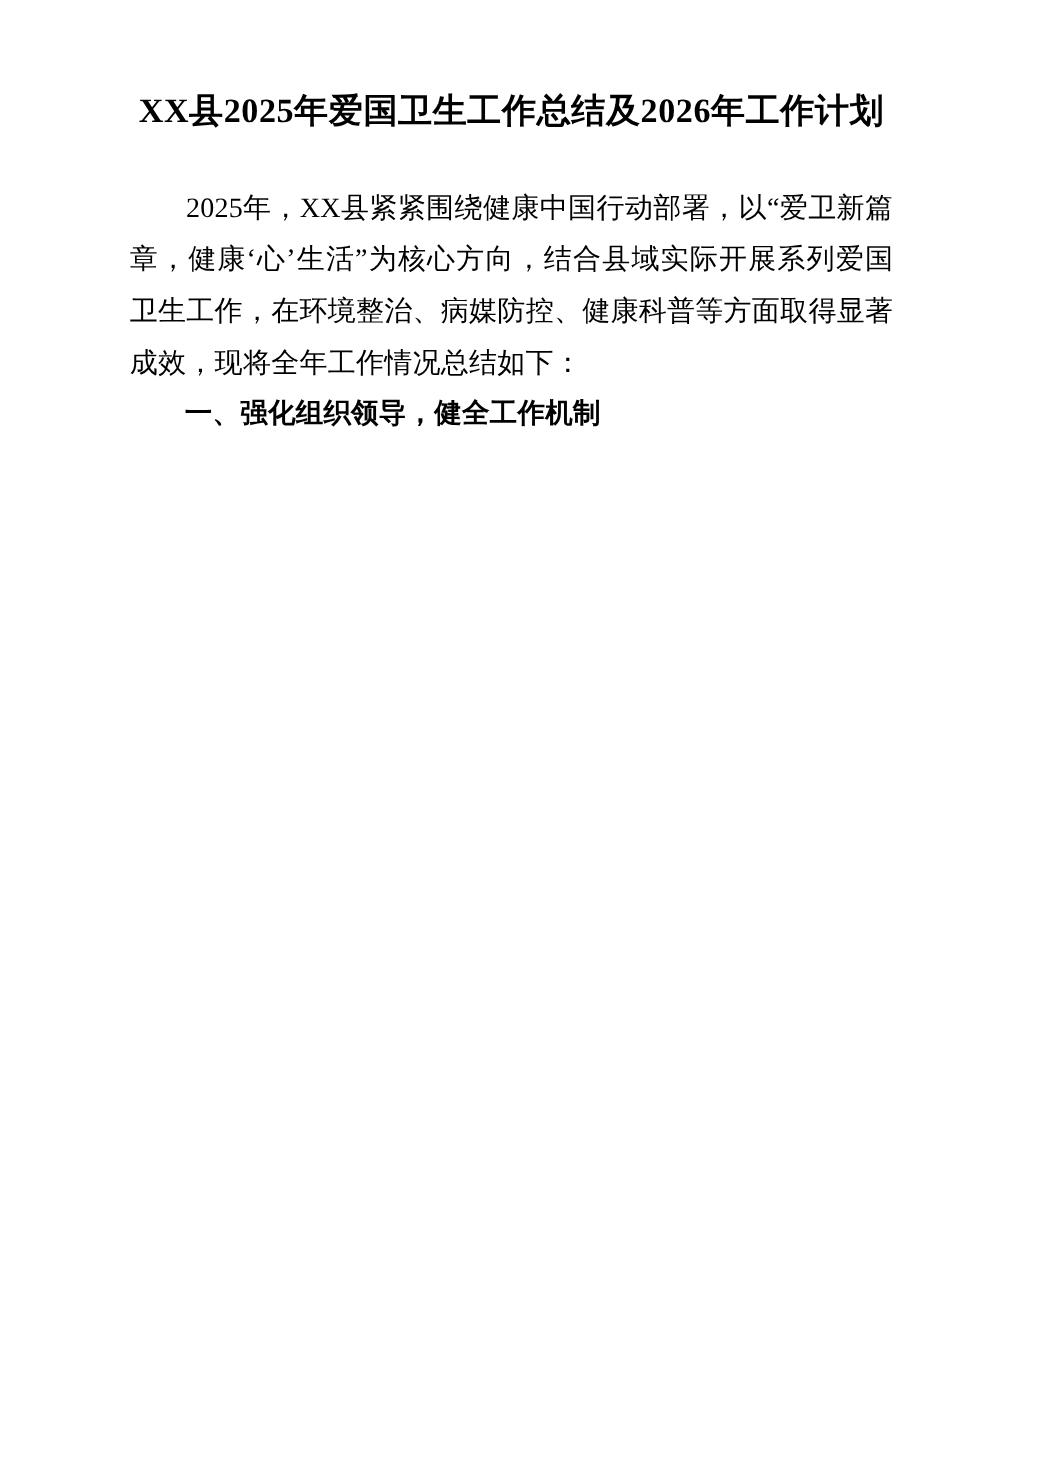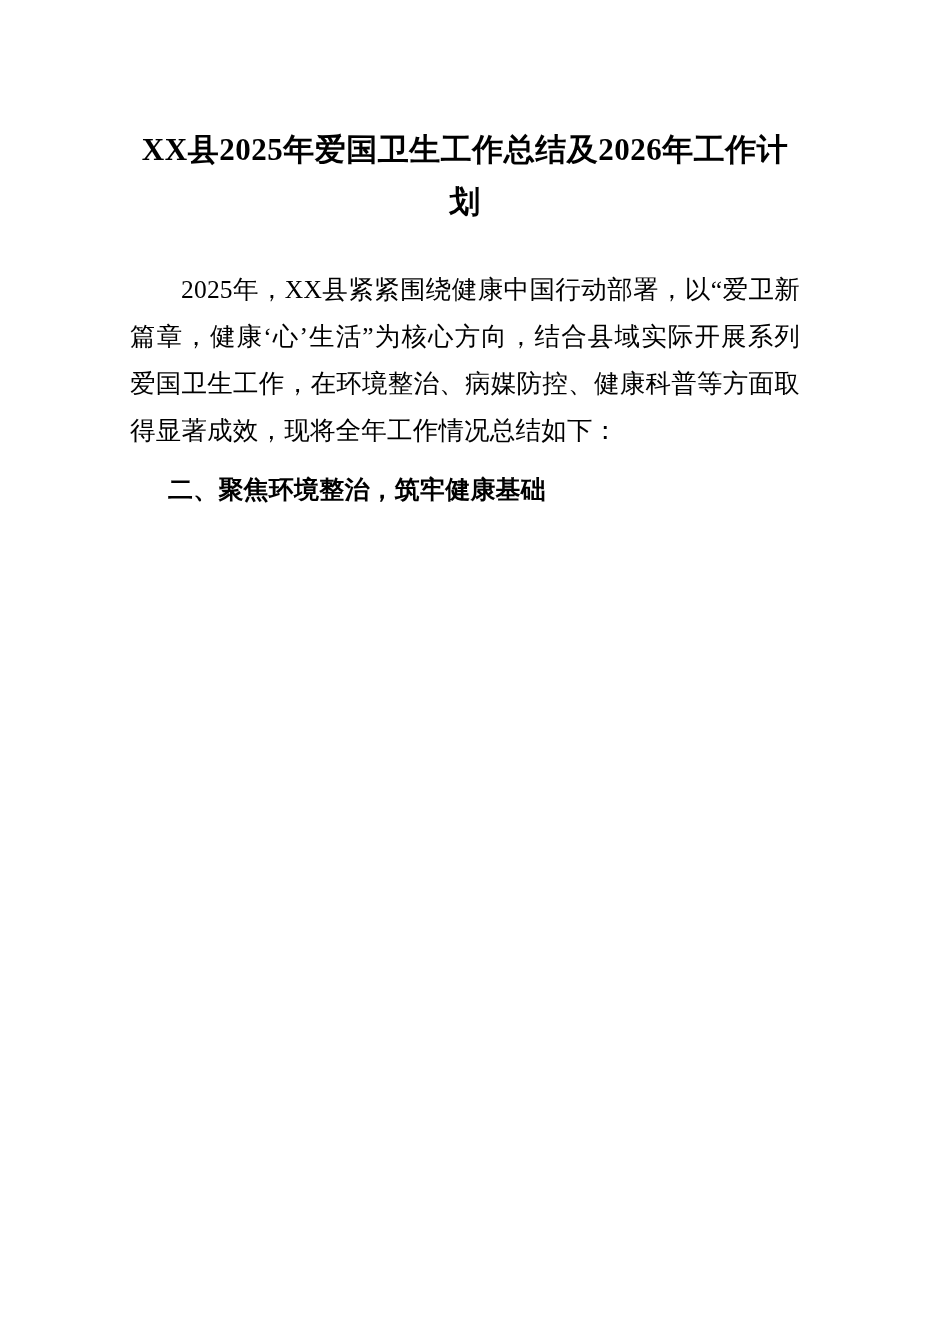--- a/index.html
+++ b/index.html
@@ -24,22 +24,22 @@
 
   .content {
     position: absolute;
     left: 118px;
     top: 0;
     width: 694px;
   }
 
   
   .doc-title {
-    margin: 12px;
-    padding-top: 112px;
+    margin: 0;
+    padding-top: 75px;
     font-family: "Liberation Serif", "DejaVu Serif", serif;
     font-size: 31px;
     font-weight: bold;
     line-height: 52px;
     text-align: center;
     letter-spacing: 0.5px;
     word-break: break-all;
   }
 
   
@@ -49,21 +49,21 @@
     font-size: 25px;
     font-weight: bold;
     line-height: 47px;
     text-indent: 50px;
     letter-spacing: 0.2px;
     word-break: break-all;
   }
 
   
   .body-para {
-    margin: 12px;
+    margin: 0;
     font-family: "Liberation Serif", "DejaVu Serif", serif;
     font-size: 25.5px;
     font-weight: normal;
     line-height: 47px;
     text-align: justify;
     text-justify: inter-ideograph;
     text-indent: 51px;
     letter-spacing: 0.2px;
     word-break: break-all;
   }
@@ -76,19 +76,19 @@
 </head>
 <body>
 
 <div class="page">
   <div class="content">
 
     <h1 class="doc-title">XX县2025年爱国卫生工作总结及2026年工作计划</h1>
 
     <p class="body-para first-body">2025年，XX县紧紧围绕健康中国行动部署，以“爱卫新篇章，健康‘心’生活”为核心方向，结合县域实际开展系列爱国卫生工作，在环境整治、病媒防控、健康科普等方面取得显著成效，现将全年工作情况总结如下：</p>
 
+    <h2 class="section-heading">一、强化组织领导，健全工作机制</h2>
 
 
-    <h2 class="section-heading">二、聚焦环境整治，筑牢健康基础</h2>
 
 
   </div>
 </div>
 
 </body></html>

